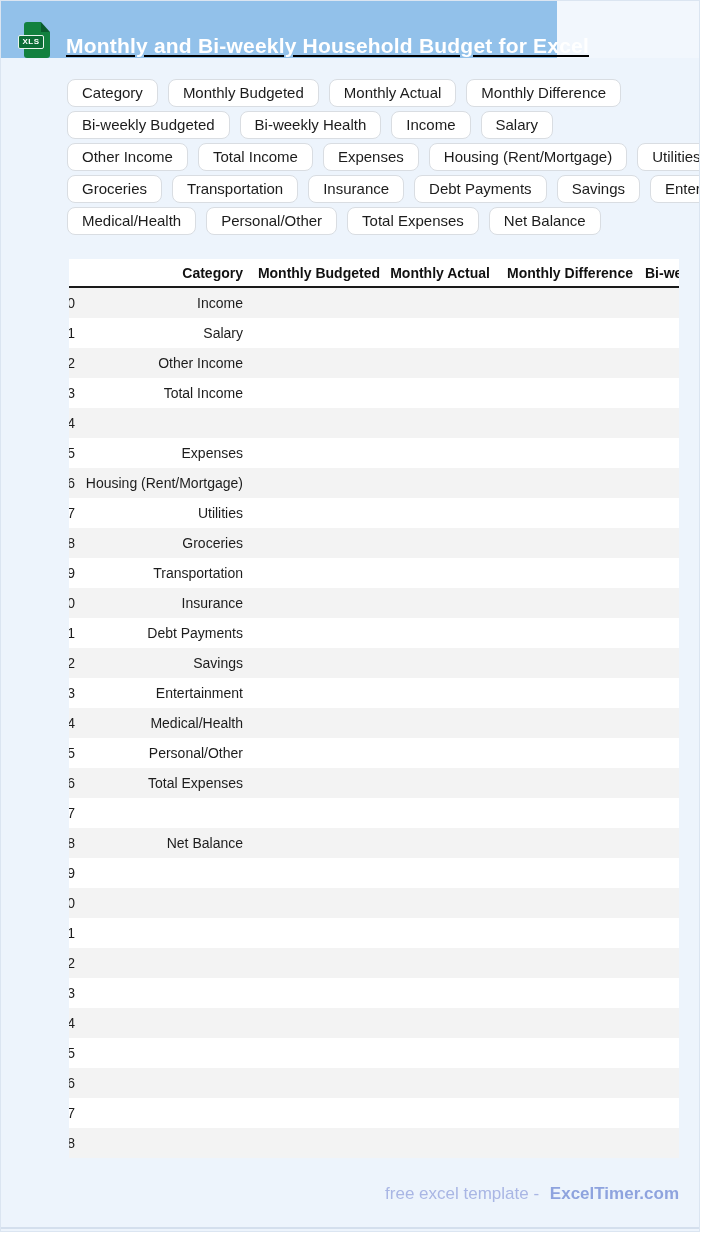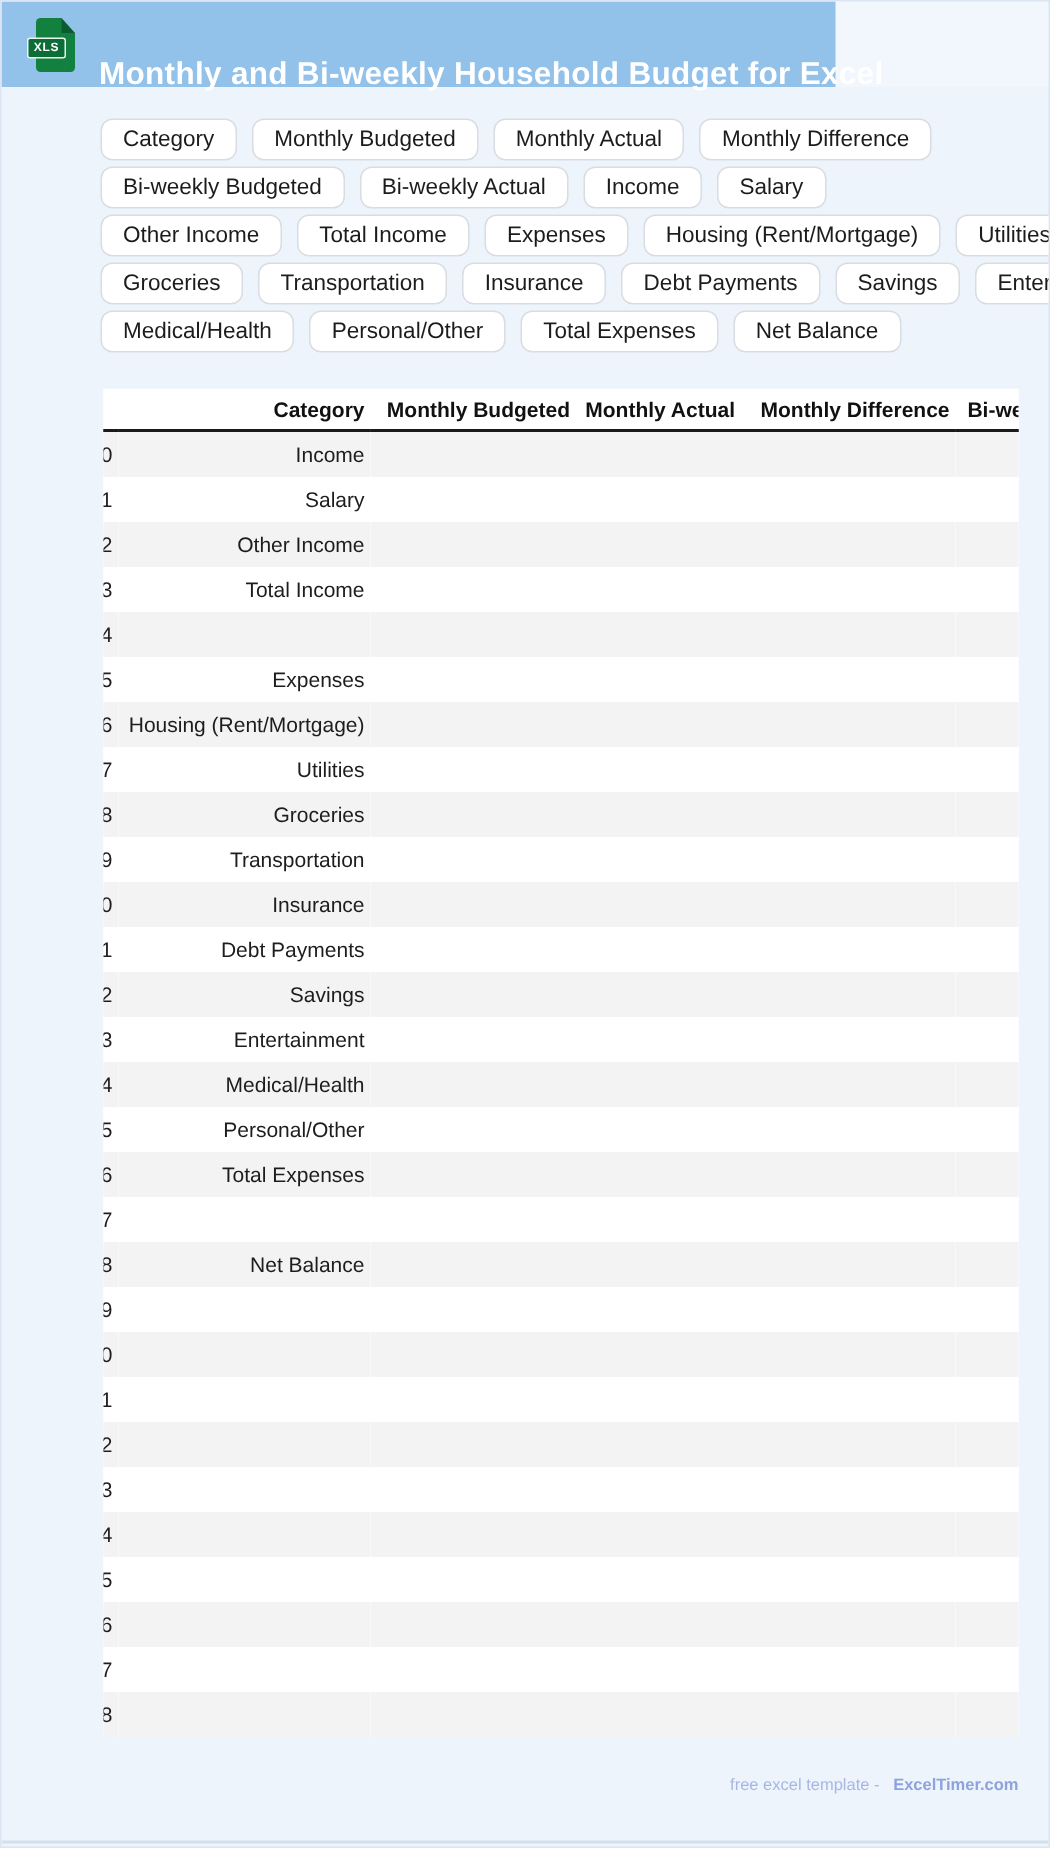--- a/index.html
+++ b/index.html
@@ -1,20 +1,20 @@
 <!DOCTYPE html>
 <html style="--header-bg: #92c1ea; --page-bg: #edf4fc; --stripe: #f3f3f3; --footer-prefix: #a9b6e4; --footer-brand: #8ea3de;"><head>
 <meta charset="utf-8">
 <style>
   html,body{margin:0;padding:0;background:#fff;}
   body{width:702px;height:1234px;overflow:hidden;font-family:"Liberation Sans",sans-serif;}
   .page{position:relative;width:700px;height:1232px;border:1px solid #dbe5f1;background:var(--page-bg,#edf4fc);overflow:hidden;box-sizing:border-box;}
 
   
-  .header-bar{position:absolute;top:0;left:0;width:556px;height:57px;background:var(--header-bg,#92c1ea);display:flex;align-items:center;}
+  .header-bar{position:absolute;top:0;left:0;width:556px;height:57px;background:var(--header-bg,#92c1ea);display:flex;align-items:flex-end;text-decoration:underline;}
   .header-right-strip{position:absolute;top:0;left:556px;right:0;height:57px;background:#f2f7fd;}
   .file-icon{position:relative;width:32px;height:36px;margin-left:17px;flex:0 0 auto;}
   .file-icon .doc{position:absolute;left:6px;top:0;width:26px;height:36px;background:#12813f;border-radius:3px;}
   .file-icon .fold2{position:absolute;left:23px;top:0;width:0;height:0;border-bottom:10px solid #0a5c2e;border-right:9px solid var(--header-bg,#92c1ea);}
   .file-icon .badge{position:absolute;left:0;top:13px;width:24px;height:12px;background:#0c6d36;border:1px solid #e9f5ee;border-radius:2px;color:#fff;font-size:8px;font-weight:700;line-height:12px;text-align:center;letter-spacing:.5px;}
   .header-title{color:#fff;font-size:21px;font-weight:600;margin-left:16px;letter-spacing:.2px;white-space:nowrap;margin-top:40px;}
 
   
   .chips{position:absolute;left:66px;top:78px;width:625px;}
   .chip-row{display:flex;flex-wrap:nowrap;margin-bottom:4px;}
@@ -28,21 +28,21 @@
   col.c-mb{width:137px;}
   col.c-ma{width:110px;}
   col.c-md{width:143px;}
   col.c-bw{width:145px;}
   th{height:27px;font-size:14px;font-weight:700;color:#111;text-align:right;padding:0 4px;border-bottom:2px solid #1a1a1a;white-space:nowrap;background:#fff;}
   td{height:30px;font-size:14px;color:#1d1d1d;text-align:right;padding:0 4px;white-space:nowrap;overflow:hidden;}
   tbody tr:nth-child(odd){background:var(--stripe,#f3f3f3);}
   tbody tr:nth-child(even){background:#ffffff;}
 
   
-  .footer{position:absolute;right:20px;top:1183px;font-size:11px;white-space:nowrap;}
+  .footer{position:absolute;right:20px;top:1183px;font-size:17px;white-space:nowrap;}
   .footer .prefix{color:var(--footer-prefix,#a9b6e4);}
   .footer .brand{color:var(--footer-brand,#8ea3de);font-weight:700;margin-left:6px;}
 
   .bottom-line{position:absolute;left:0;right:0;bottom:2px;height:2px;background:#d4dfed;}
 </style>
 </head>
 <body>
 
 <div class="page">
 
@@ -59,21 +59,21 @@
 
   <div class="chips" id="chips">
       <div class="chip-row">
         <span class="chip">Category</span>
         <span class="chip">Monthly Budgeted</span>
         <span class="chip">Monthly Actual</span>
         <span class="chip">Monthly Difference</span>
       </div>
       <div class="chip-row">
         <span class="chip">Bi-weekly Budgeted</span>
-        <span class="chip">Bi-weekly Actual</span>
+        <span class="chip">Bi-weekly Health</span>
         <span class="chip">Income</span>
         <span class="chip">Salary</span>
       </div>
       <div class="chip-row">
         <span class="chip">Other Income</span>
         <span class="chip">Total Income</span>
         <span class="chip">Expenses</span>
         <span class="chip">Housing (Rent/Mortgage)</span>
         <span class="chip">Utilities</span>
       </div>

